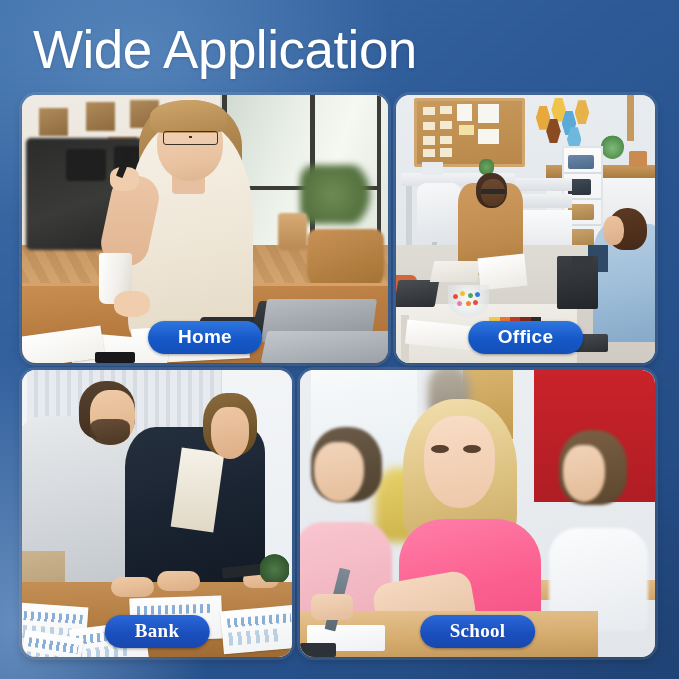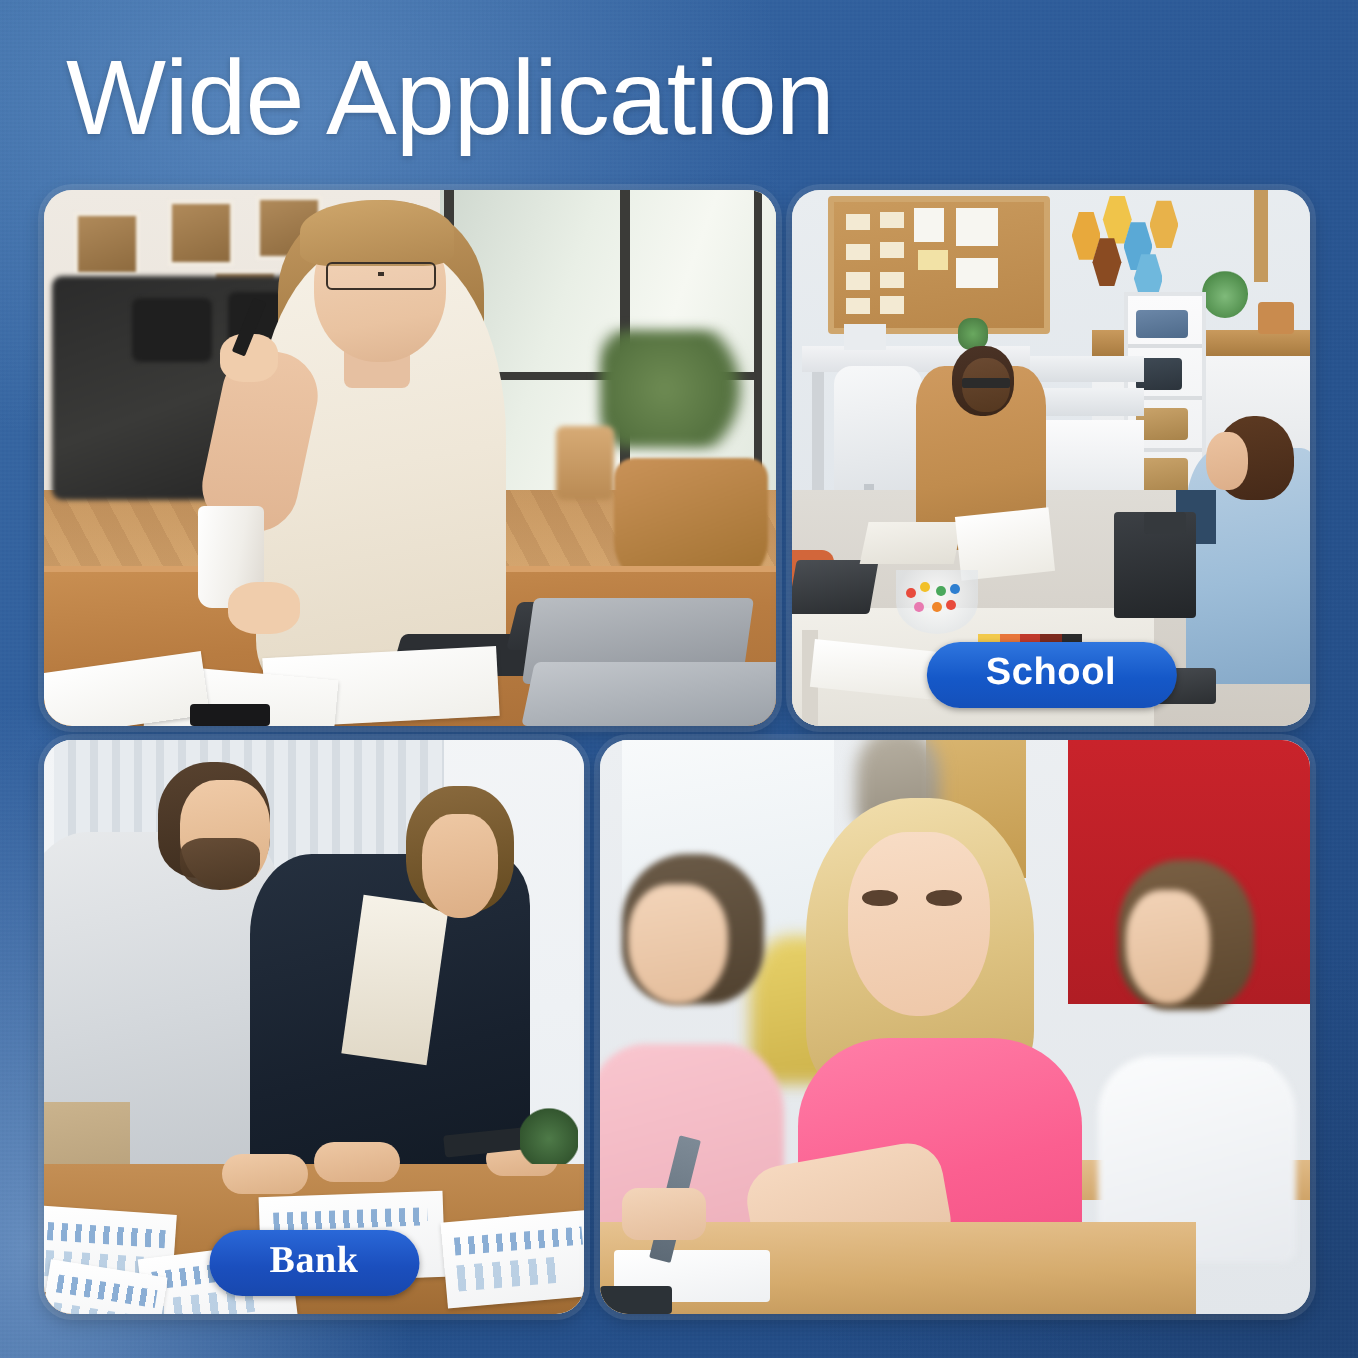--- a/index.html
+++ b/index.html
@@ -520,20 +520,21 @@
     <div class="mat"></div>
     <div class="wallet"></div>
     <div class="laptop-screen"></div>
     <div class="laptop-base"></div>
 
     <div class="paper" style="left:30%; bottom:1%;  width:32%; height:13%; transform:rotate(-3deg);"></div>
     <div class="paper" style="left:14%; bottom:-2%; width:26%; height:12%; transform:rotate(5deg);"></div>
     <div class="paper" style="left:0%;  bottom:0%;  width:22%; height:12%; transform:rotate(-8deg);"></div>
     <div class="pen" style="left:20%; bottom:0%; width:11%; height:4%; background:#18181a; border-radius:2px;"></div>
   </div>
+  <div class="badge">Home</div>
 </div>
 
 <div class="panel" id="p-office" style="left:396px; top:95px; width:259px; height:268px;">
   <div class="scene">
     <div class="owall"></div>
 
     <div class="cork">
       <div class="note" style="left:6%;  top:10%; width:11%; height:13%;"></div>
       <div class="note" style="left:22%; top:8%;  width:11%; height:13%;"></div>
       <div class="note w" style="left:38%; top:6%;  width:14%; height:26%;"></div>
@@ -619,21 +620,21 @@
 
     <div class="swatch" style="left:36%; bottom:12%; background:#f2c94c;"></div>
     <div class="swatch" style="left:40%; bottom:12%; background:#e8763a;"></div>
     <div class="swatch" style="left:44%; bottom:12%; background:#c0392b;"></div>
     <div class="swatch" style="left:48%; bottom:12%; background:#7d2a1e;"></div>
     <div class="swatch" style="left:52%; bottom:12%; background:#2b2b2b;"></div>
 
     <div style="left:4%; bottom:6%; width:26%; height:9%; background:linear-gradient(170deg,#ffffff,#eceae3); transform:rotate(6deg);"></div>
     <div style="right:24%; top:60%; width:8%; height:4%; background:#35393d; border-radius:2px;"></div>
   </div>
-  <div class="badge">School</div>
+  <div class="badge">Office</div>
 </div>
 
 <div class="panel" id="p-bank" style="left:22px; top:370px; width:270px; height:287px;">
   <div class="scene">
     <div class="bwall"></div>
     <div class="blinds"></div>
 
     <div class="m1-body"></div>
     <div class="m1-pants"></div>
     <div class="m1-head"></div>
@@ -689,13 +690,14 @@
     <div style="left:37%; top:26%; width:5%; height:3%; background:#5a4230; border-radius:50%;"></div>
     <div style="left:46%; top:26%; width:5%; height:3%; background:#5a4230; border-radius:50%;"></div>
     <div class="g-arm"></div>
 
     <div class="sdesk"></div>
     <div class="notebook"></div>
     <div class="pencil"></div>
     <div style="left:3%; top:78%; width:12%; height:9%; background:linear-gradient(170deg,#f3d5ba,#e4bd9b); border-radius:8px;"></div>
     <div style="left:0%; bottom:0%; width:10%; height:5%; background:#2c3237; border-radius:2px;"></div>
   </div>
+  <div class="badge dark">School</div>
 </div>
 
 </body></html>

